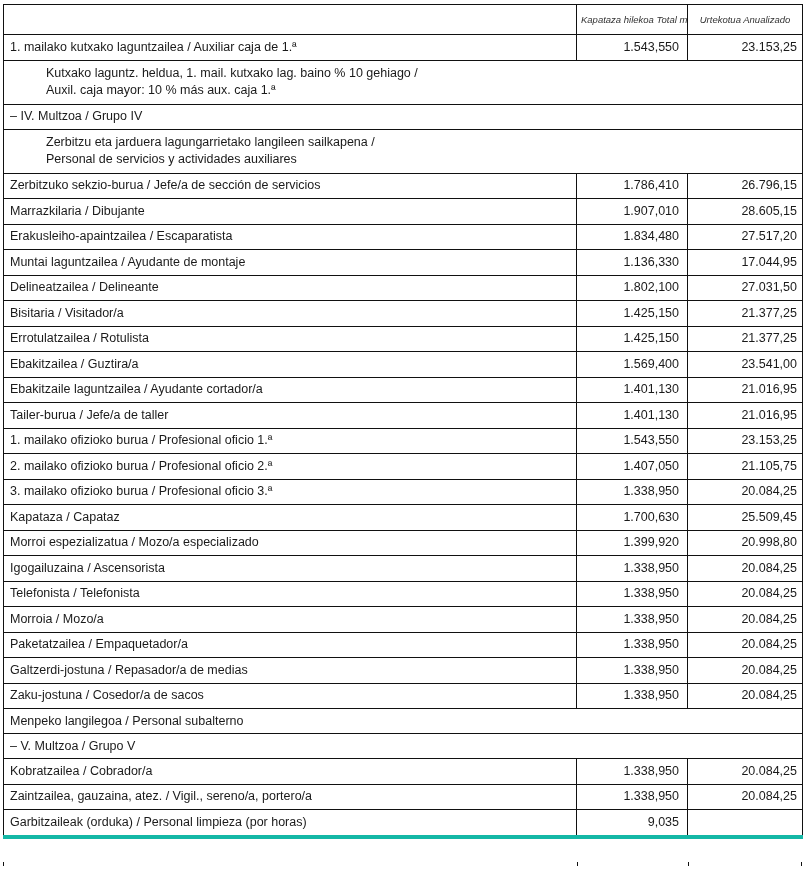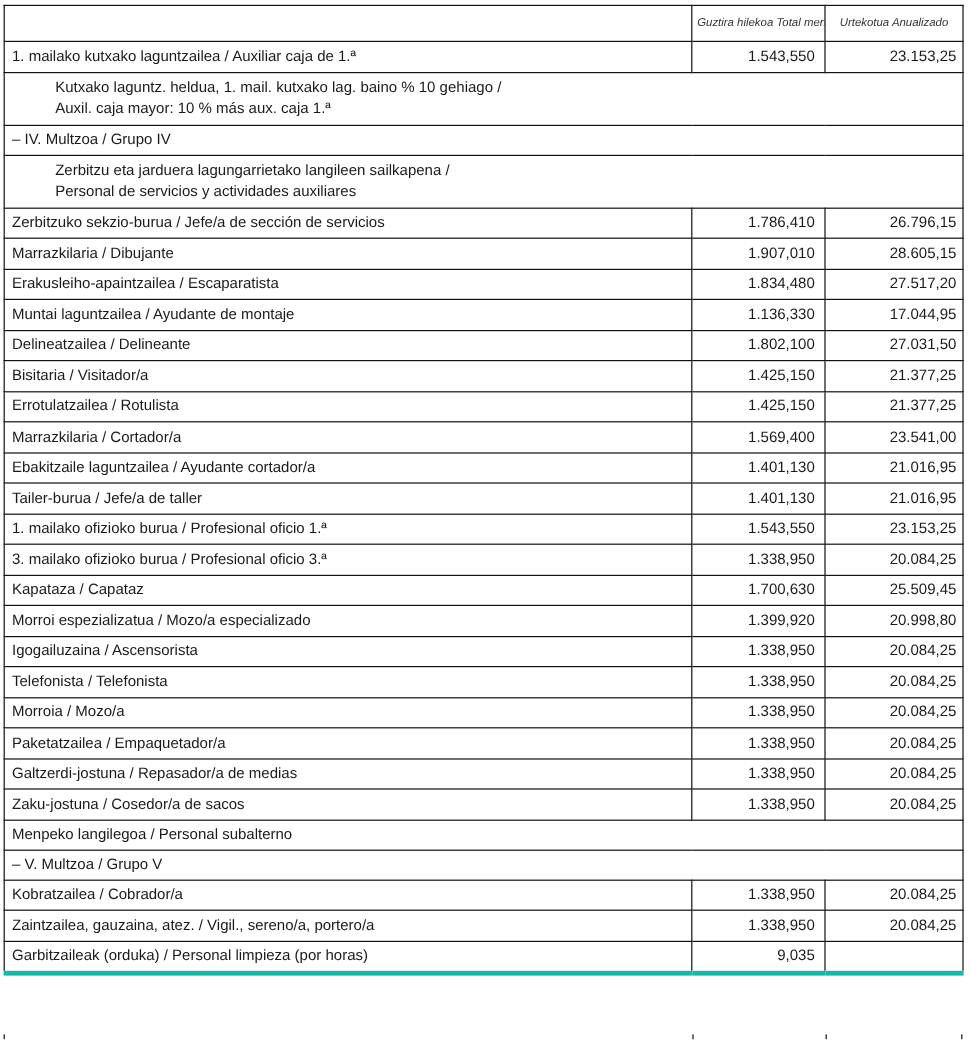--- a/index.html
+++ b/index.html
@@ -70,21 +70,21 @@
 <table class="wage">
   <colgroup>
     <col class="c1">
       <col class="c2">
       <col class="c3">
   </colgroup>
   <thead>
     <tr>
       <th class="blank"></th>
       <th>
-        <span class="line">Guztira hilekoa</span>
+        <span class="line">Kapataza hilekoa</span>
         <span class="line">Total mensual</span>
       </th>
       <th>
         <span class="line">Urtekotua</span>
         <span class="line">Anualizado</span>
       </th>
     </tr>
   </thead>
   <tbody>
     <tr class="row">
@@ -137,38 +137,43 @@
         <td>Bisitaria / Visitador/a</td>
         <td class="num">1.425,150</td>
         <td class="num annual">21.377,25</td>
       </tr>
     <tr class="row">
         <td>Errotulatzailea / Rotulista</td>
         <td class="num">1.425,150</td>
         <td class="num annual">21.377,25</td>
       </tr>
     <tr class="row">
-        <td>Marrazkilaria / Cortador/a</td>
+        <td>Ebakitzailea / Guztira/a</td>
         <td class="num">1.569,400</td>
         <td class="num annual">23.541,00</td>
       </tr>
     <tr class="row">
         <td>Ebakitzaile laguntzailea / Ayudante cortador/a</td>
         <td class="num">1.401,130</td>
         <td class="num annual">21.016,95</td>
       </tr>
     <tr class="row">
         <td>Tailer-burua / Jefe/a de taller</td>
         <td class="num">1.401,130</td>
         <td class="num annual">21.016,95</td>
       </tr>
     <tr class="row">
         <td>1. mailako ofizioko burua / Profesional oficio 1.ª</td>
         <td class="num">1.543,550</td>
         <td class="num annual">23.153,25</td>
+      </tr>
+    <tr class="row">
+        <td>2. mailako ofizioko burua / Profesional oficio 2.ª</td>
+        <td class="num">1.407,050</td>
+        <td class="num annual">21.105,75</td>
       </tr>
     <tr class="row">
         <td>3. mailako ofizioko burua / Profesional oficio 3.ª</td>
         <td class="num">1.338,950</td>
         <td class="num annual">20.084,25</td>
       </tr>
     <tr class="row">
         <td>Kapataza / Capataz</td>
         <td class="num">1.700,630</td>
         <td class="num annual">25.509,45</td>

